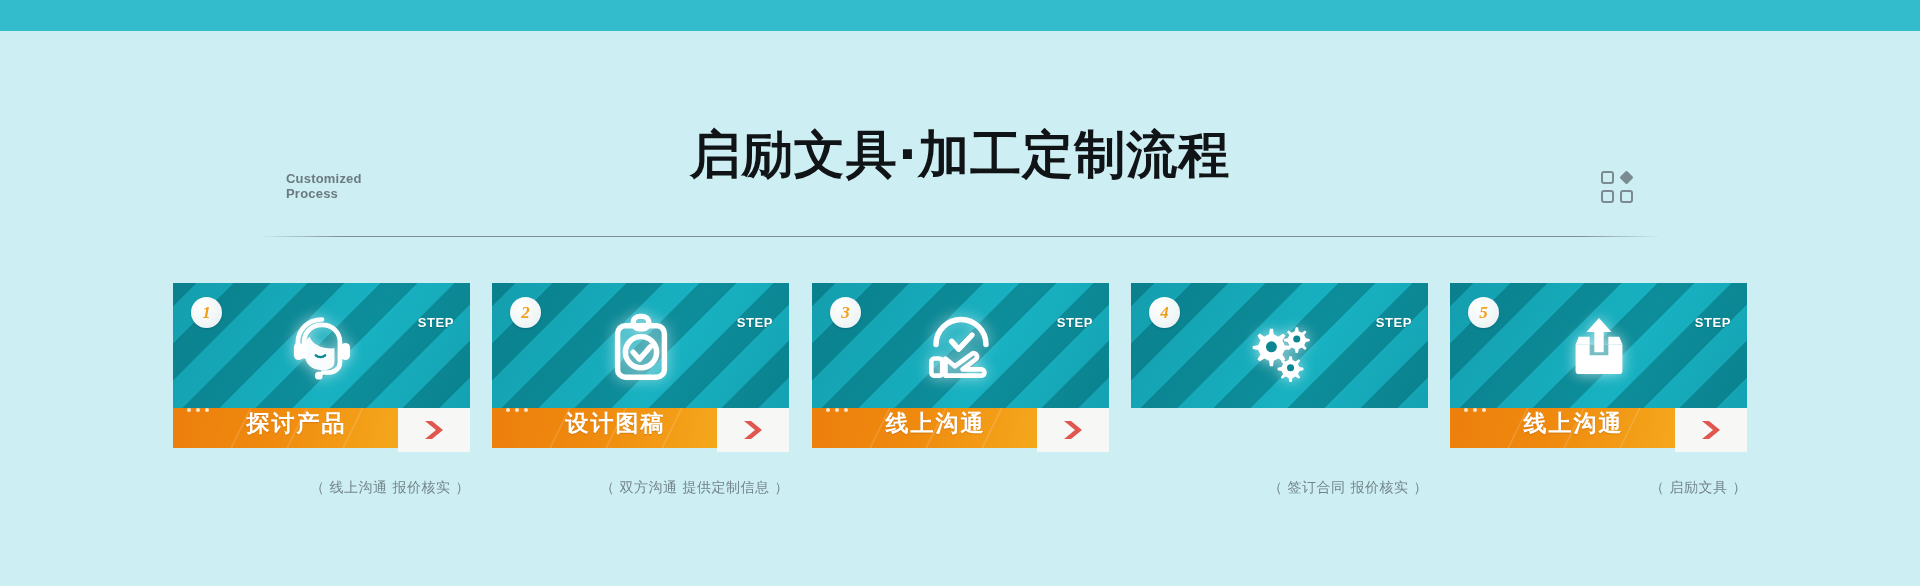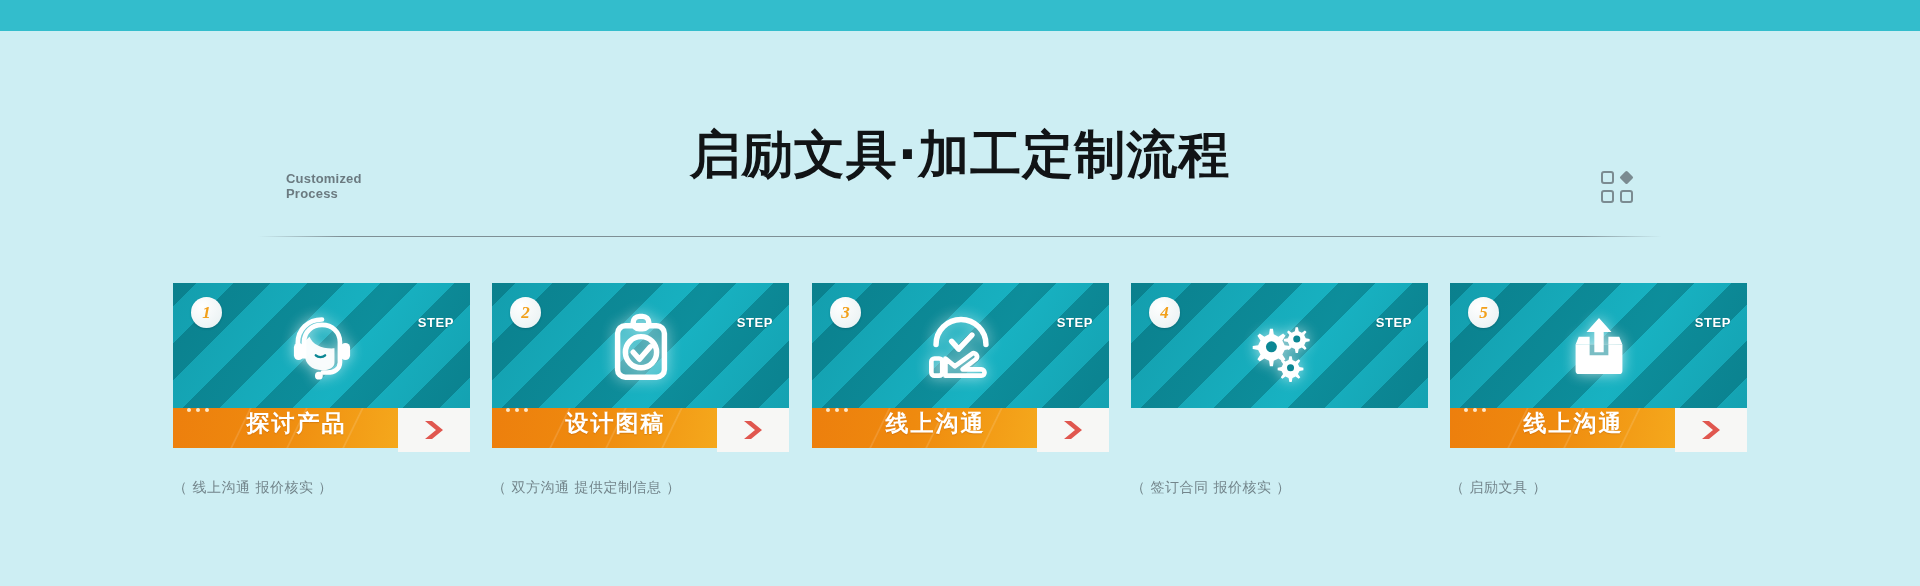--- a/index.html
+++ b/index.html
@@ -146,21 +146,21 @@
     text-shadow: 0 1px 1px rgba(140,60,0,.25);
   }
 
   .arrowbox {
     flex: 1 1 auto; height: 44px; background: #f7f7f5;
     display: flex; align-items: center; justify-content: center;
   }
   .arrowbox svg { width: 26px; height: 22px; display: block; }
 
   .caption {
-    position: absolute; top: 196px; width: 297px; text-align: left;
+    position: absolute; top: 196px; width: 297px; text-align: right;
     font-size: 14px; color: #73858b; letter-spacing: .5px;
     font-family: "DejaVu Sans", "Liberation Sans", sans-serif;
   }
 </style>
 </head>
 <body>
 
 <div id="page">
 
   <div class="topbar"></div>

